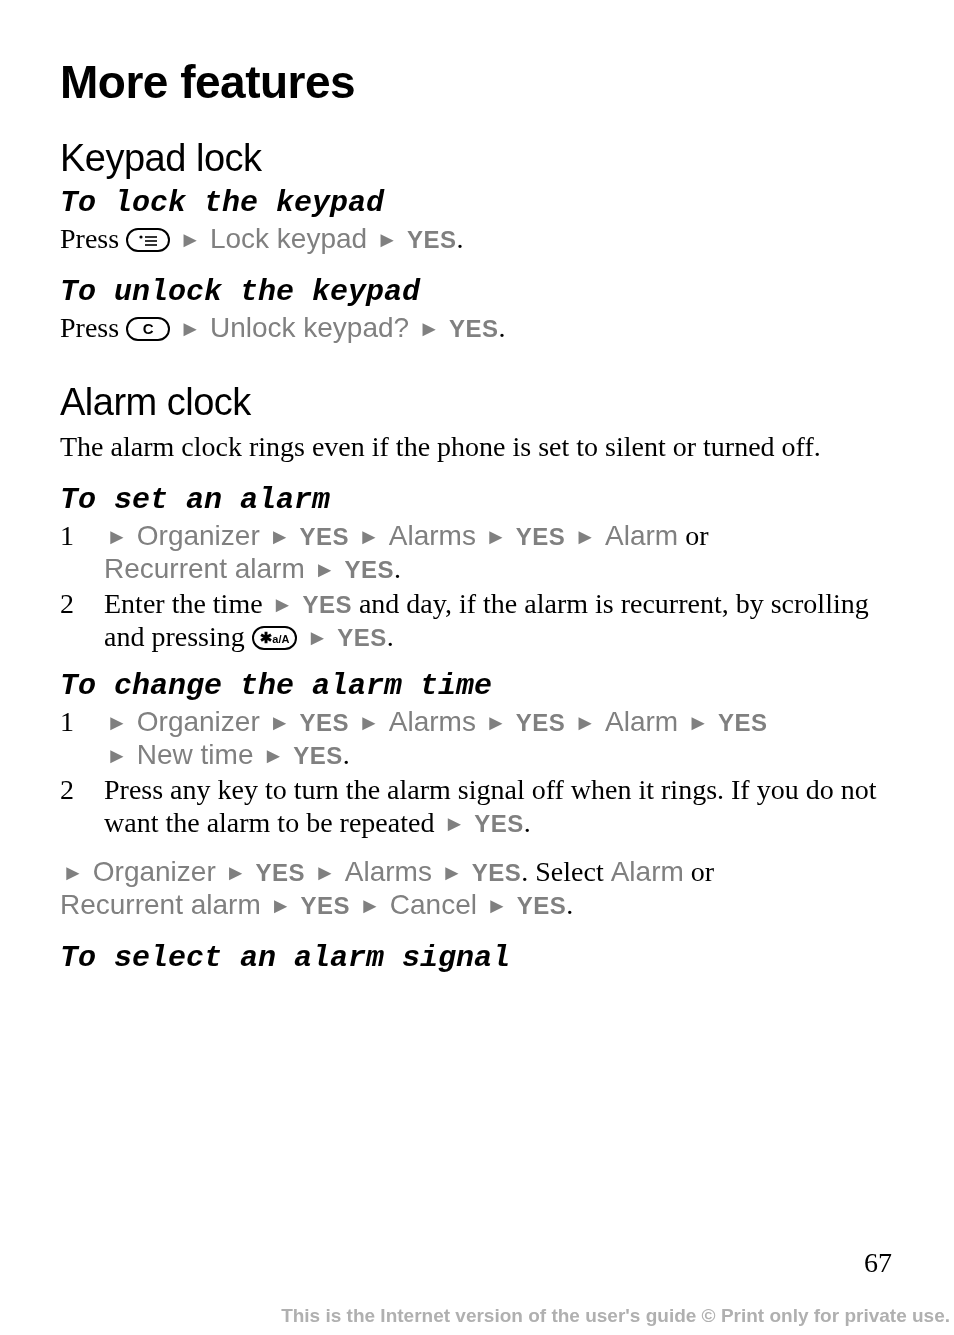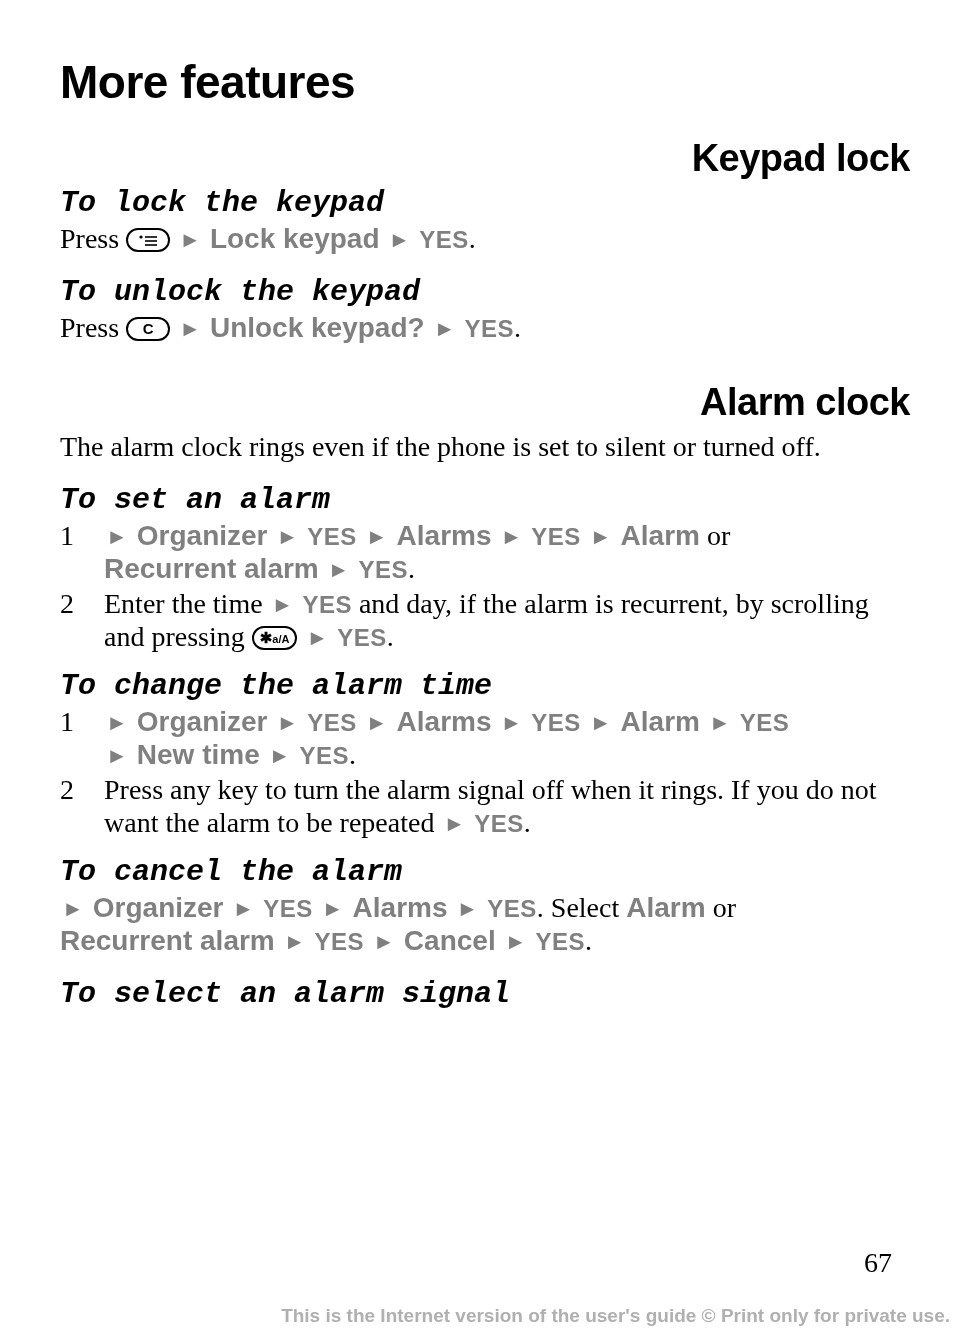--- a/index.html
+++ b/index.html
@@ -23,41 +23,40 @@
   }
   h1.big {
     font-family: Arial, Helvetica, sans-serif;
     font-weight: 900;
     font-size: 46px;
     margin: 0 0 28px 0;
     letter-spacing: -0.5px;
   }
   h2.section {
     font-family: Arial, Helvetica, sans-serif;
-    font-weight: 700;
+    font-weight: 400;
     font-size: 38px;
     margin: 0 0 6px 0;
     letter-spacing: -0.5px;
-    text-align: right;
   }
   h3.sub {
     font-family: Liberation Mono, monospace;
     font-weight: bold;
     font-style: italic;
     font-size: 30px;
     margin: 0 0 2px 0;
   }
   .body {
     font-size: 28px;
     line-height: 1.18;
     margin: 0 0 20px 0;
   }
   .greybold {
     font-family: Arial, Helvetica, sans-serif;
-    font-weight: bold;
+    font-weight: normal;
     color: var(--grey);
   }
   .greylabel {
     font-family: Arial, Helvetica, sans-serif;
     font-weight: bold;
     font-size: 24px;
     color: var(--grey);
     letter-spacing: 0.5px;
   }
   .arrow {
@@ -216,21 +215,20 @@
     </div>
     <div class="row">
       <div class="num">2</div>
       <div class="txt">
         <span>Press any key to turn the alarm signal off when it rings. If you do not want the alarm to be repeated </span><span class="arrow">►</span>
         <span class="greylabel">YES</span><span>.</span>
       </div>
     </div>
   </div>
 
-  <h3 class="sub">To cancel the alarm</h3>
   <p class="body">
     <span class="arrow">►</span>
     <span class="greybold">Organizer</span>
     <span class="arrow">►</span>
     <span class="greylabel">YES</span>
     <span class="arrow">►</span>
     <span class="greybold">Alarms</span>
     <span class="arrow">►</span>
     <span class="greylabel">YES</span><span>. Select </span><span class="greybold">Alarm</span><span> or </span><br>
     <span class="greybold">Recurrent alarm</span>

